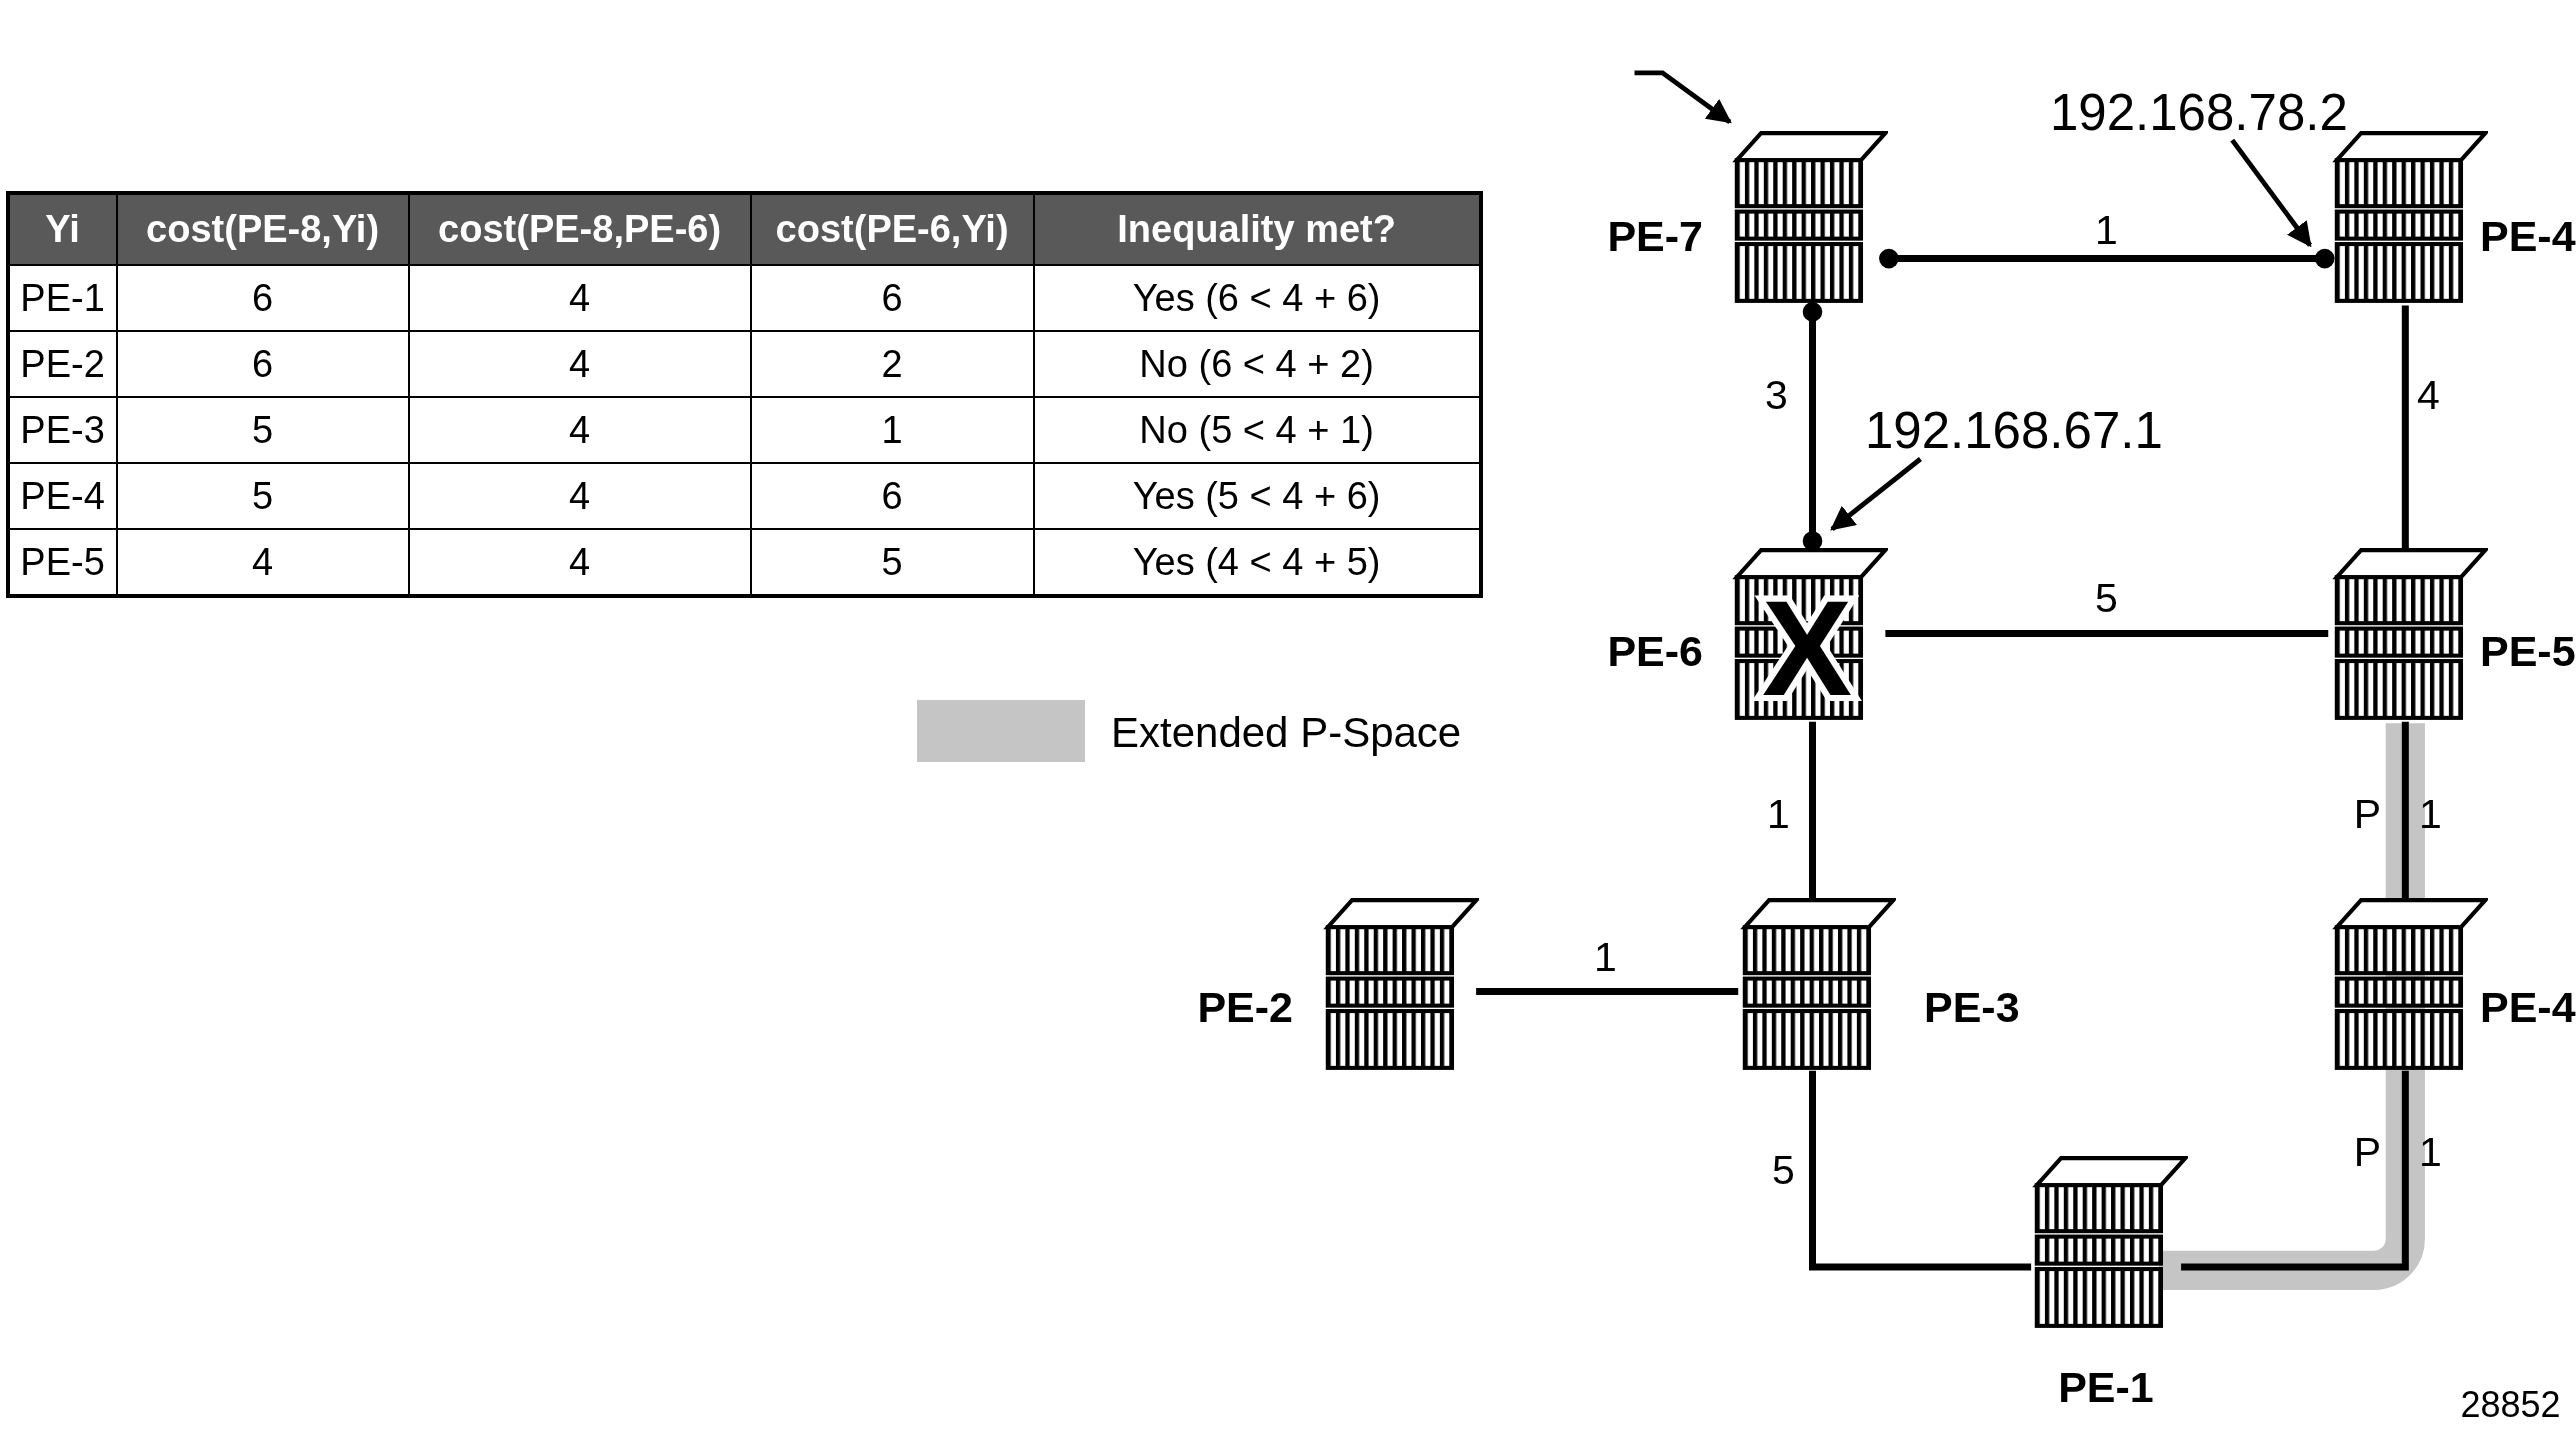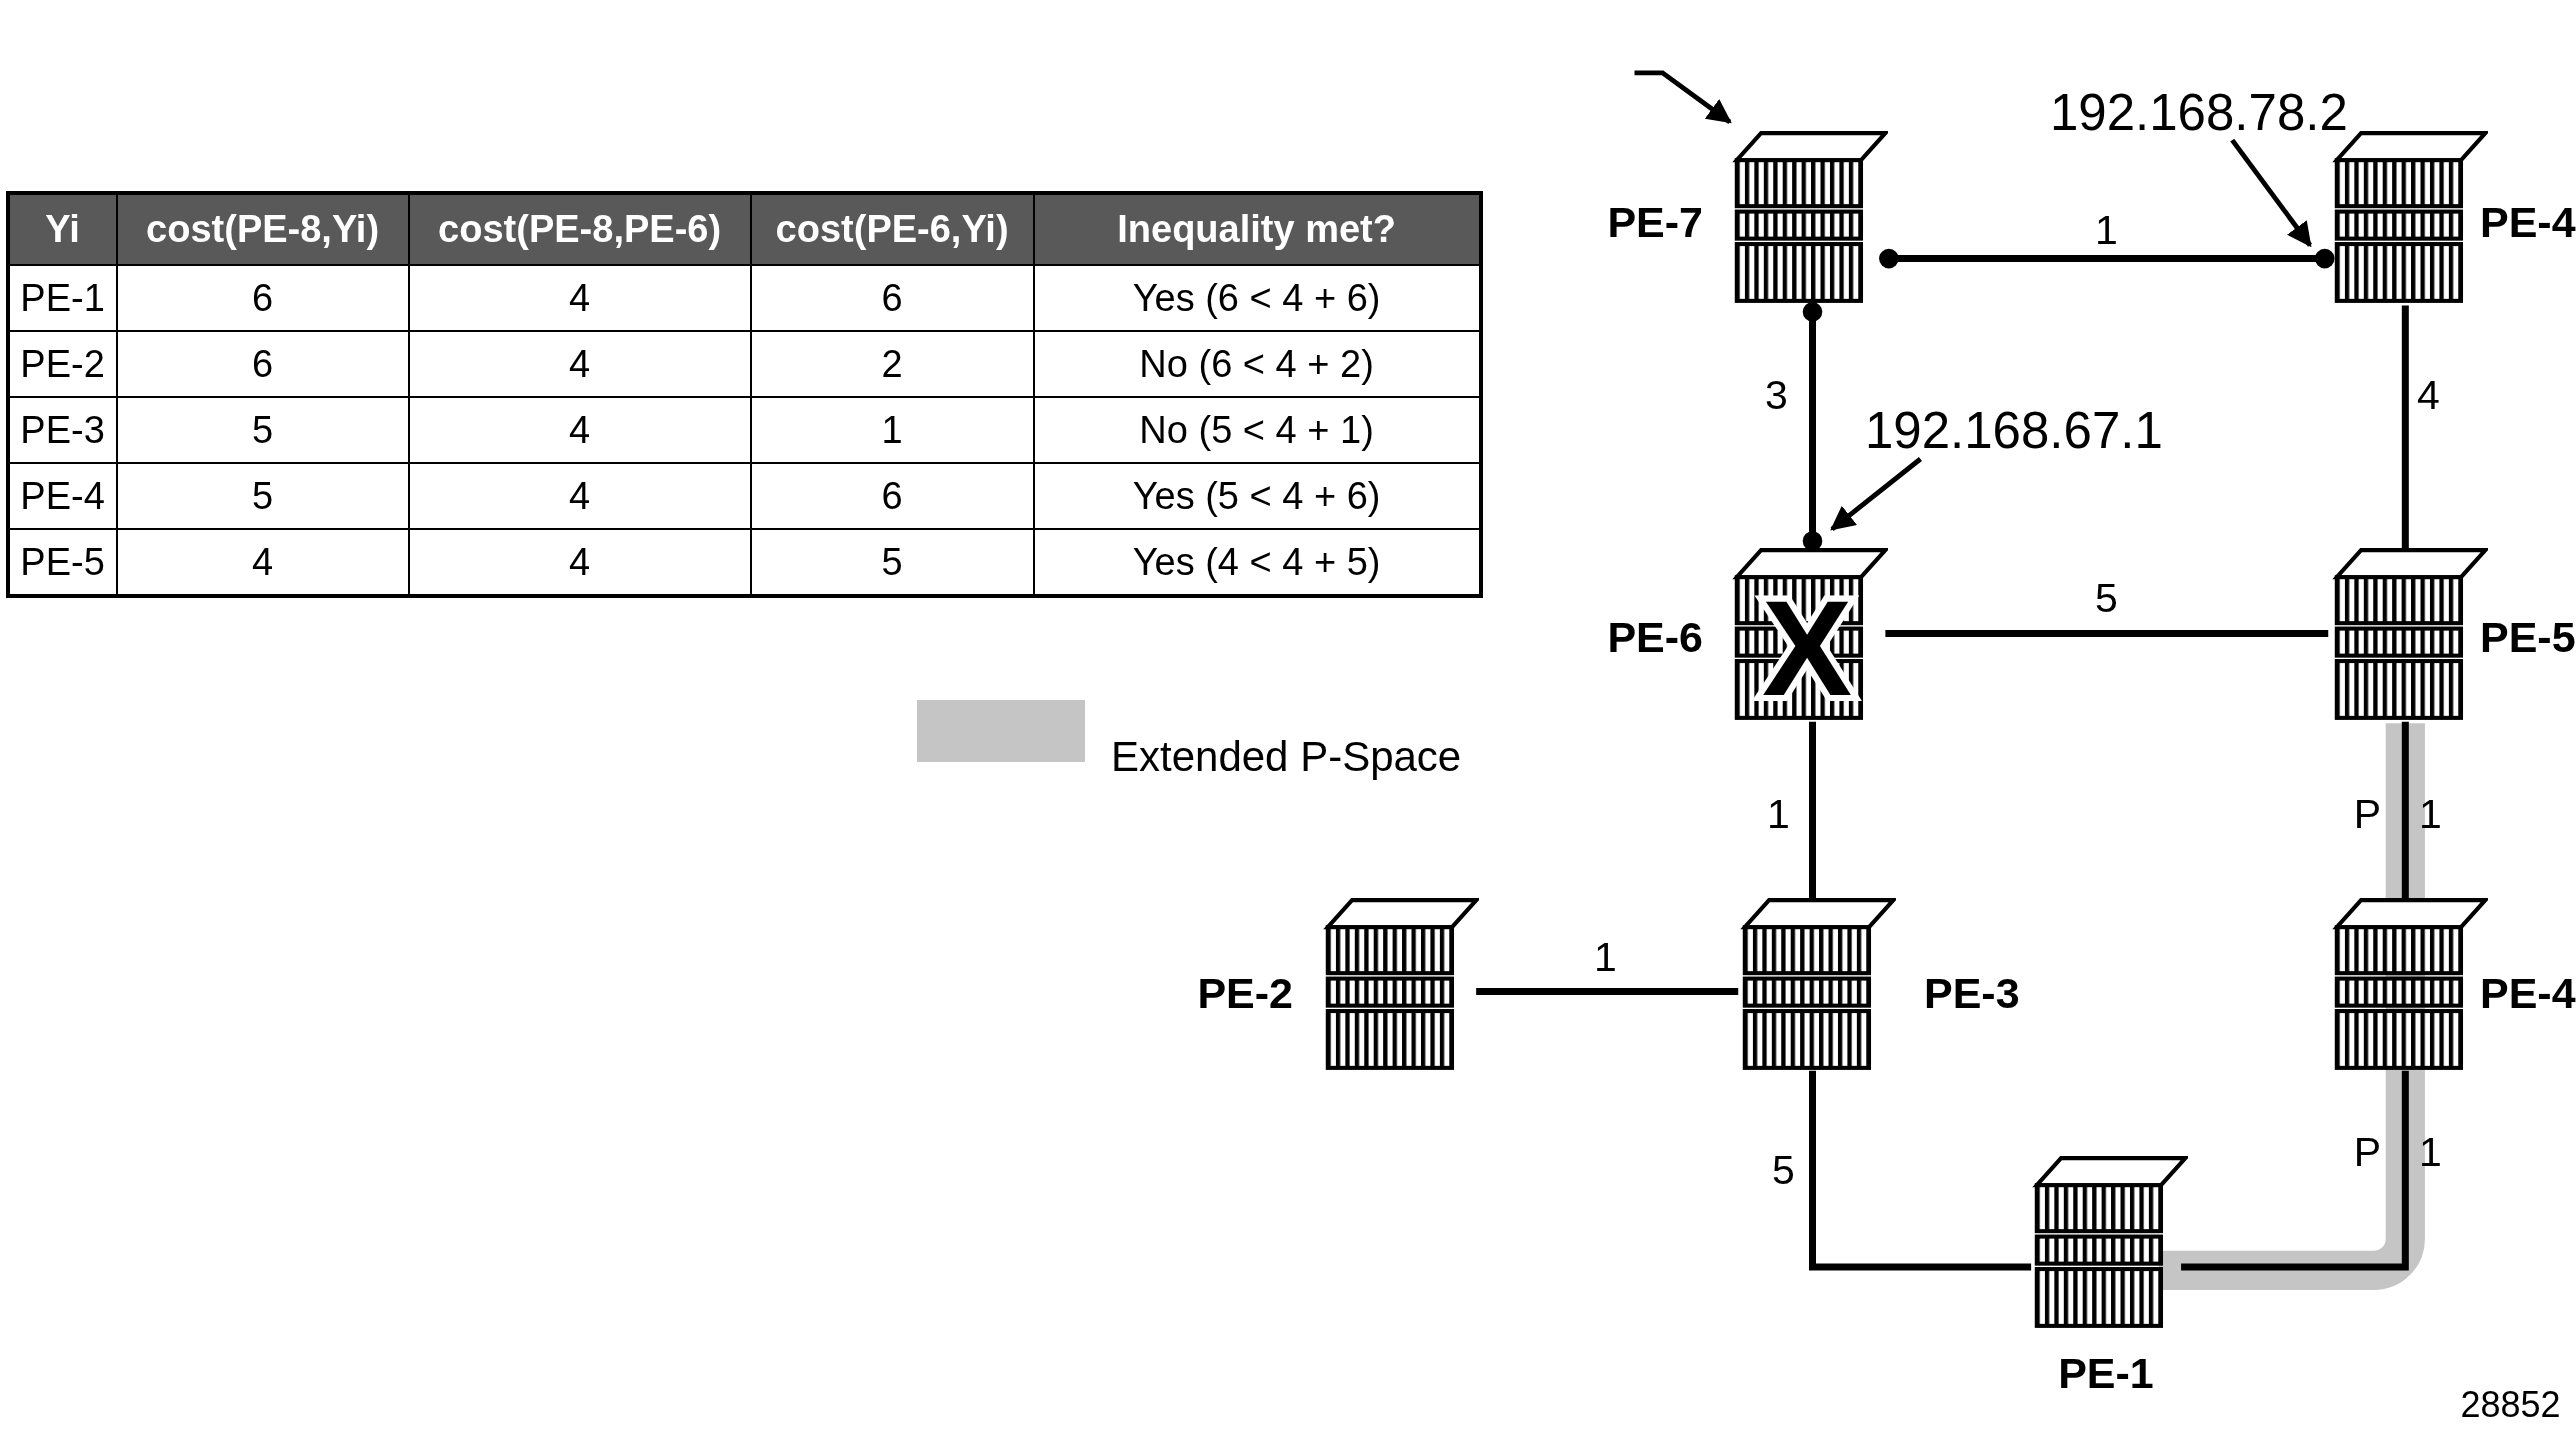--- a/index.html
+++ b/index.html
@@ -12,27 +12,27 @@
   table.ptable{
     position:absolute;left:5.6px;top:191px;border-collapse:collapse;table-layout:fixed;
     border:4.2px solid #000;background:#4c1d95;font-size:38px;
   }
   .ptable th,.ptable td{border:2.1px solid #000;text-align:center;padding:0 5.6px;overflow:hidden;white-space:nowrap;}
   .ptable th{background:#595959;color:#fff;font-weight:bold;height:69px;}
   .ptable td{height:64px;background:#fff;}
 
   
   .legend-swatch{position:absolute;left:917px;top:700px;width:168px;height:62px;background:#C5C5C5;}
-  .legend-label{position:absolute;left:1111px;top:709px;font-size:42px;white-space:nowrap;margin-top:24px;}
+  .legend-label{position:absolute;left:1111px;top:709px;font-size:42px;white-space:nowrap;}
 
   
   svg.overlay{position:absolute;left:0;top:0;z-index:0;}
   .router{position:absolute;width:162px;height:184px;z-index:2;}
   .router svg{position:absolute;inset:0;width:100%;height:100%;}
-  .rlabel{position:absolute;font-size:43px;font-weight:bold;white-space:nowrap;z-index:3;}
+  .rlabel{position:absolute;font-size:43px;font-weight:bold;white-space:nowrap;z-index:3;margin-top:14px;}
   .rlabel.right{text-align:right;width:231px;}
   .rlabel.center{text-align:center;width:210px;}
   .cost{position:absolute;font-size:41px;width:63px;text-align:center;white-space:nowrap;z-index:3;}
   .iplabel{position:absolute;font-size:51px;width:280px;text-align:center;white-space:nowrap;z-index:3;}
   .annot{position:absolute;font-size:41px;line-height:45px;text-align:center;width:245px;z-index:3;}
   .fignum{position:absolute;right:15.4px;bottom:7px;font-size:36px;z-index:3;}
 </style>
 </head>
 <body>
 

